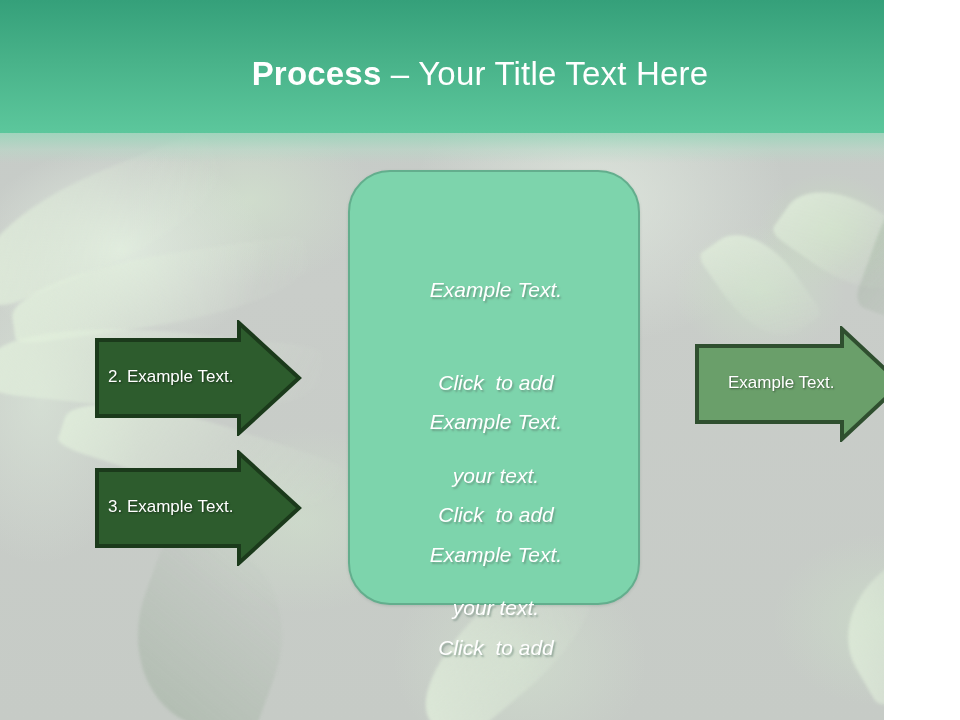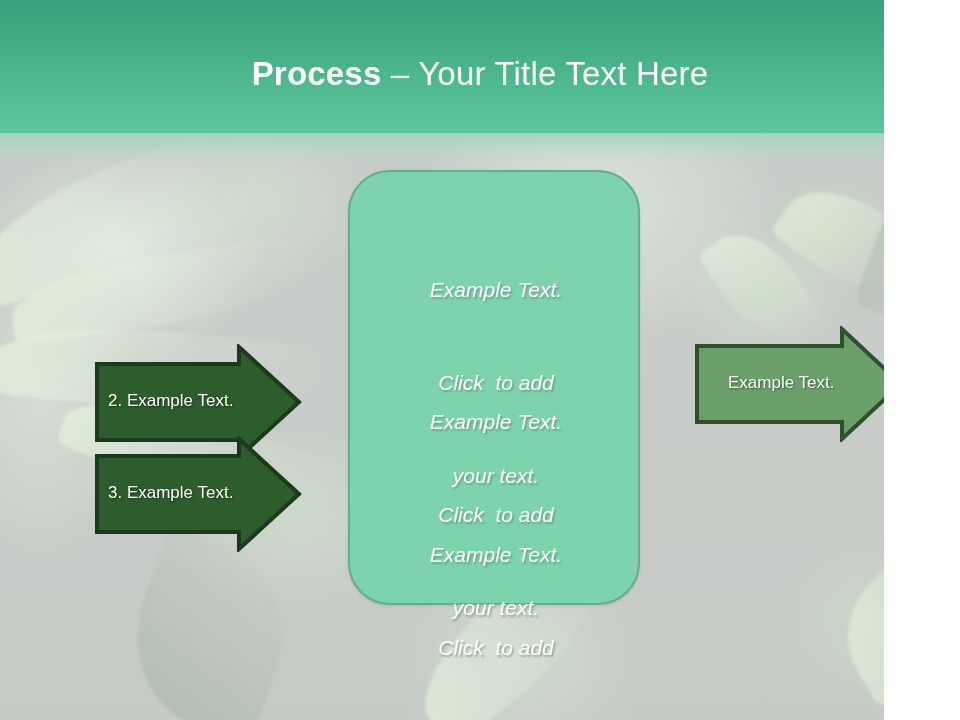--- a/index.html
+++ b/index.html
@@ -93,22 +93,22 @@
     position: absolute;
     color: #ffffff;
     font-size: 17px;
     line-height: 20px;
     white-space: nowrap;
     text-shadow: 1px 1px 2px rgba(0,0,0,0.45);
     pointer-events: none;
   }
 
   .arrow-left-1 { left: 94px;  top: 198px; }
-  .arrow-left-2 { left: 94px;  top: 344px; }
-  .arrow-left-3 { left: 94px;  top: 436px; }
+  .arrow-left-2 { left: 94px;  top: 320px; }
+  .arrow-left-3 { left: 94px;  top: 450px; }
   .arrow-left-1 .arrow-label,
   .arrow-left-2 .arrow-label,
   .arrow-left-3 .arrow-label {
     left: 14px; top: 47px;
   }
 
   .arrow-right-1 { left: 694px; top: 326px; }
   .arrow-right-1 .arrow-label { left: 34px; top: 47px; }
 
   

